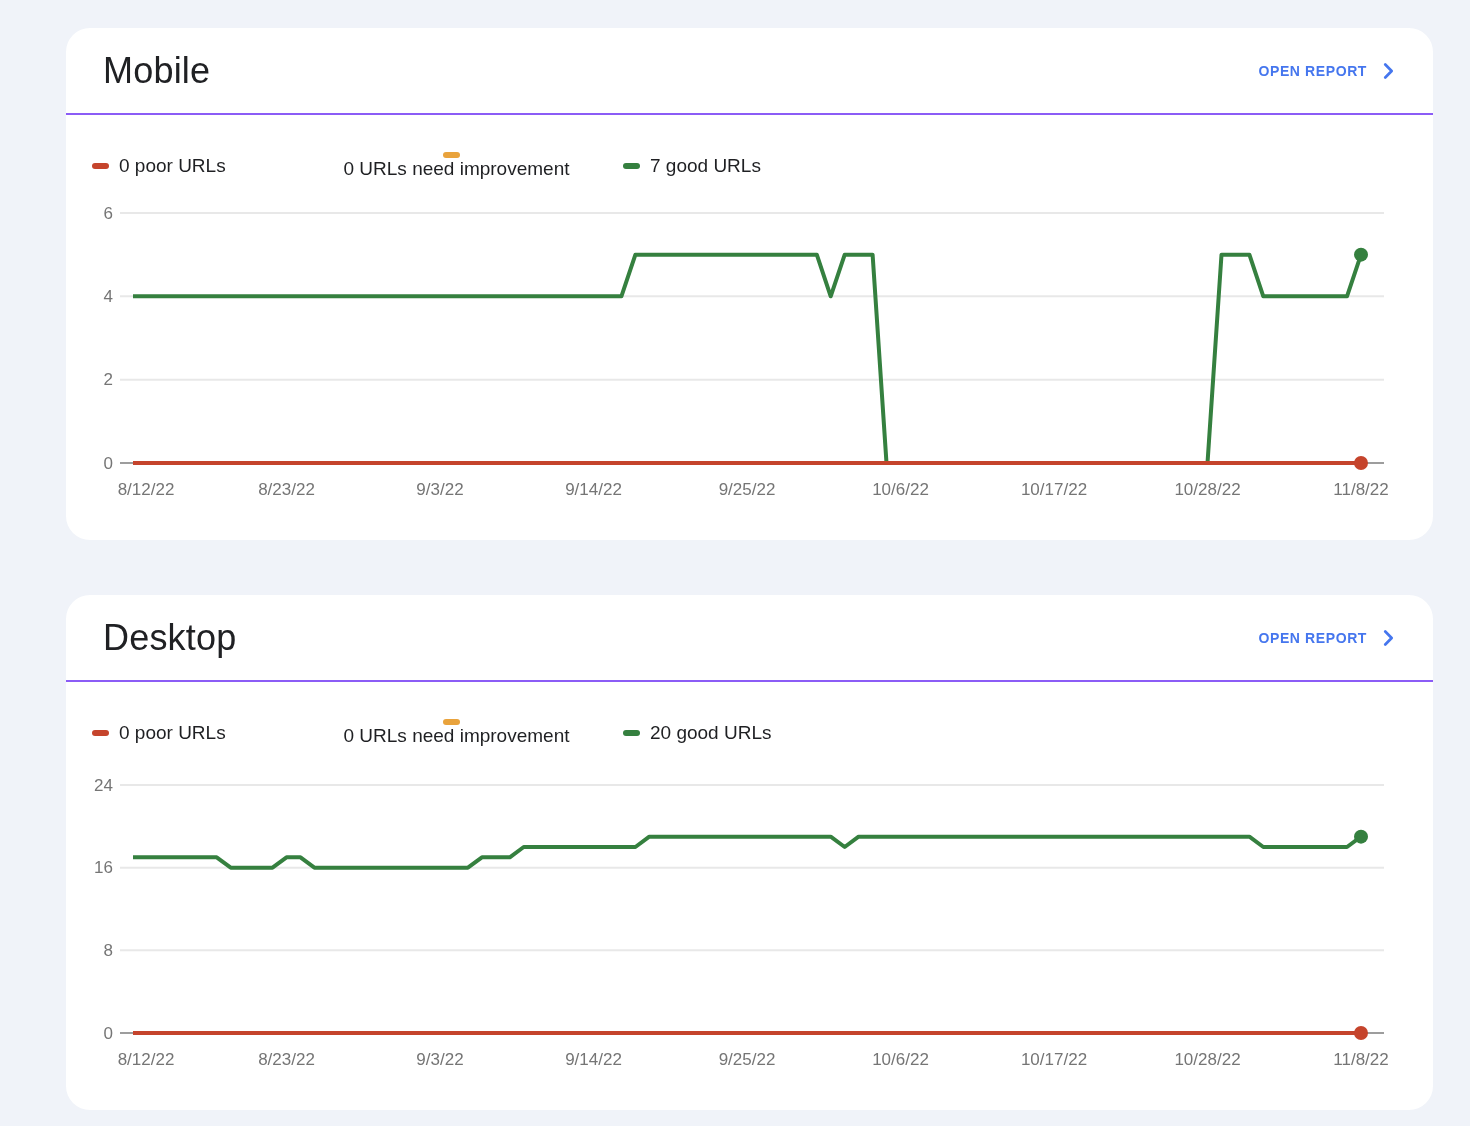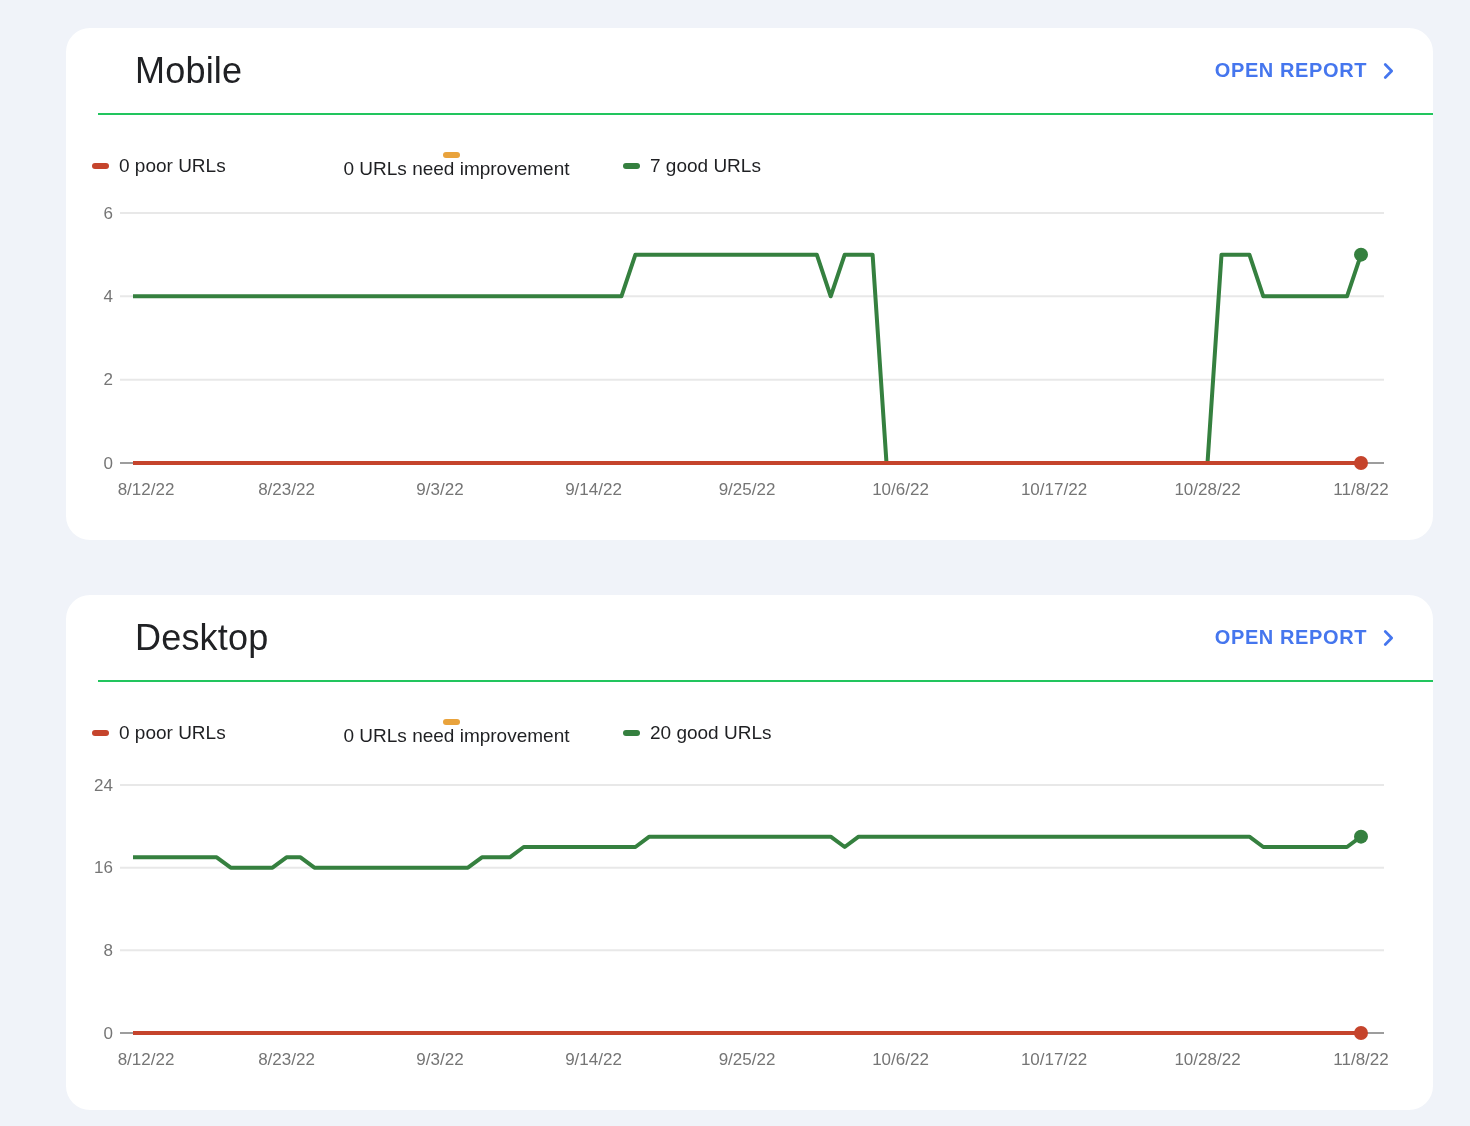--- a/index.html
+++ b/index.html
@@ -19,36 +19,35 @@
     overflow:hidden;
   }
   #card-mobile{top:28px;height:512px;}
   #card-desktop{top:595px;height:515px;}
   .card-header{
     height:85px;
     display:flex;
     align-items:center;
     justify-content:space-between;
     padding:0 34px 0 37px;
-    border-bottom:2px solid #22c55e;
+    border-bottom:2px solid #8b5cf6;
     box-sizing:content-box;
-    margin-left:32px;
   }
   .card-title{
     font-size:36px;
     font-weight:400;
     color:#202124;
     letter-spacing:0.2px;
   }
   .open-report{
     display:flex;
     align-items:center;
     gap:10px;
     color:#4576ee;
-    font-size:20px;
+    font-size:14px;
     font-weight:700;
     letter-spacing:0.6px;
     cursor:pointer;
     text-decoration:none;
     background:none;border:none;
     font-family:inherit;
   }
   .chev{display:block;}
   .legend{
     position:absolute;

